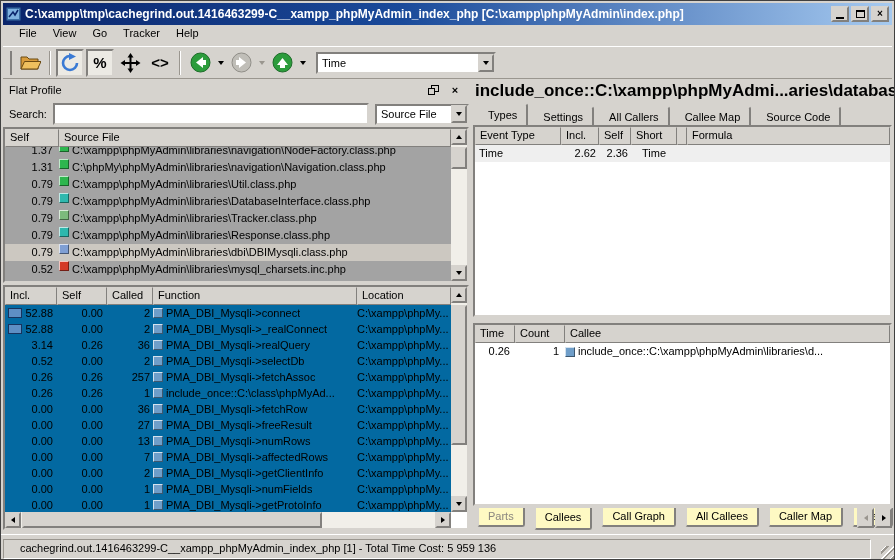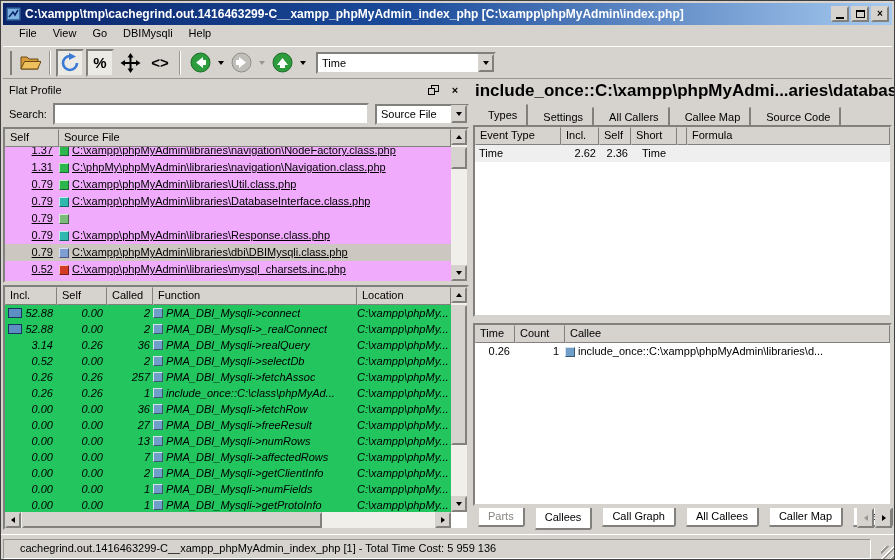--- a/index.html
+++ b/index.html
@@ -70,44 +70,44 @@
   .panel{position:absolute;background:#fff;border:2px inset #d6d3ce;overflow:hidden;}
   .hrow{display:flex;height:18px;background:#d6d3ce;}
   .hcell{border:1px outset #d6d3ce;background:#d6d3ce;padding:1px 4px 0 4px;
     white-space:nowrap;overflow:hidden;}
 
   
   .list-panel{left:0;top:48px;right:2px;height:156px;}
   .list-head{position:absolute;left:0;top:0;right:16px;}
   .lh-self{width:54px;}
   .lh-file{flex:1;}
-  .list-body{position:absolute;left:0;top:18px;right:16px;bottom:0;overflow:hidden;background:#f0abfc;text-decoration:underline;}
+  .list-body{position:absolute;left:0;top:18px;right:16px;bottom:0;overflow:hidden;background:#a3a3a3;}
   .srow{display:flex;height:17px;line-height:17px;white-space:nowrap;}
   .srow.selected{background:#ccc8c1;}
   .srow.clip-top{margin-top:-5px;}
   .s-self{width:54px;text-align:right;padding-right:6px;}
-  .s-file{flex:1;display:flex;align-items:center;overflow:hidden;}
+  .s-file{flex:1;display:flex;overflow:hidden;}
   .sq{display:inline-block;width:10px;height:10px;margin-right:3px;flex:none;
     border-top:1px solid rgba(255,255,255,.7);border-left:1px solid rgba(255,255,255,.7);
     border-right:1px solid rgba(0,0,0,.45);border-bottom:1px solid rgba(0,0,0,.45);}
   .sq.blue{background:#6f9ec9;}
   .tx{white-space:nowrap;overflow:hidden;}
 
   
   .sb-v{position:absolute;top:0;right:0;width:16px;bottom:0;background:#f1efe9;}
   .sb-h{position:absolute;left:0;bottom:0;height:16px;background:#f1efe9;}
   .sb-btn{position:absolute;width:16px;height:16px;background:#d6d3ce;border:2px outset #d6d3ce;
     display:flex;align-items:center;justify-content:center;}
   .sb-thumb{position:absolute;background:#d6d3ce;border:2px outset #d6d3ce;}
 
   
   .func-panel{left:0;top:206px;right:2px;height:245px;}
   .func-head{position:absolute;left:0;top:0;right:16px;}
   .fh-incl{width:52px;}.fh-self{width:50px;}.fh-called{width:46px;}.fh-func{width:204px;}.fh-loc{flex:1;}
-  .func-body{position:absolute;left:0;top:18px;right:16px;bottom:16px;overflow:hidden;background:#22c55e;font-style:italic;}
+  .func-body{position:absolute;left:0;top:18px;right:16px;bottom:16px;overflow:hidden;background:#0369a1;}
   .frow{display:flex;height:16px;line-height:16px;white-space:nowrap;}
   .fc{overflow:hidden;}
   .col-incl{width:52px;position:relative;text-align:right;padding-right:4px;}
   .incl-bar{position:absolute;left:3px;top:3px;width:14px;height:10px;background:#5e8fc4;
     border:1px solid #17335e;}
   .col-self{width:50px;text-align:right;padding-right:4px;}
   .col-called{width:46px;text-align:right;padding-right:3px;}
   .col-func{width:204px;display:flex;align-items:center;}
   .col-loc{flex:1;}
 
@@ -132,21 +132,21 @@
 
   .callee-panel{left:0;top:244px;right:2px;height:183px;}
   .ch-time{width:40px;}.ch-count{width:50px;}.ch-callee{flex:1;}
   .crow{display:flex;height:17px;line-height:17px;align-items:center;}
   .c-time{width:40px;text-align:right;padding-right:5px;}
   .c-count{width:50px;text-align:right;padding-right:6px;}
   .c-callee{flex:1;display:flex;align-items:center;overflow:hidden;}
 
   .rp-btabs{position:absolute;left:4px;top:429px;right:0;height:24px;display:flex;align-items:flex-start;}
   .btab{border:2px outset #d6d3ce;border-top:none;border-radius:0 0 3px 3px;
-    padding:0 9px;margin-right:9px;height:19px;line-height:17px;background:#ffffff;white-space:nowrap;}
+    padding:0 9px;margin-right:9px;height:19px;line-height:17px;background:#fef9c3;white-space:nowrap;}
   .btab.active{height:22px;line-height:19px;}
   .btab.disabled{color:#8a867f;}
   .btab.cut{max-width:46px;overflow:hidden;margin-right:1px;padding-right:0;}
   .btab-arrows{position:absolute;right:2px;top:0;display:flex;}
   .btab-arrow{width:17px;height:20px;background:#d6d3ce;border:2px outset #d6d3ce;
     display:flex;align-items:center;justify-content:center;margin-left:1px;}
 
   
   .statusbar{position:absolute;left:0;top:533px;width:895px;height:27px;border-top:1px solid #fff;}
   .status-field{position:absolute;left:2px;top:4px;width:868px;height:20px;
@@ -179,21 +179,21 @@
   </div>
 
   <div class="menubar">
 
       <span class="menu-item">File</span>
 
       <span class="menu-item">View</span>
 
       <span class="menu-item">Go</span>
 
-      <span class="menu-item">DBIMysqli</span>
+      <span class="menu-item">Tracker</span>
 
       <span class="menu-item">Help</span>
 
   </div>
 
   <div class="toolbar">
     <span class="tb-handle"></span>
     <span class="tb-btn">
       <svg width="22" height="19" viewBox="0 0 22 19">
         <path d="M2 16 L2 4 L8 4 L10 6 L19 6 L19 16 Z" fill="#d89c3c" stroke="#6b4a12"></path>
@@ -324,20 +324,21 @@
               <span class="s-file">
                 <i class="sq" style="background-color: rgb(47, 184, 174);"></i>
                 <span class="tx">C:\xampp\phpMyAdmin\libraries\DatabaseInterface.class.php</span>
               </span>
             </div>
 
             <div class="srow">
               <span class="s-self">0.79</span>
               <span class="s-file">
                 <i class="sq" style="background-color: rgb(124, 186, 124);"></i>
+                <span class="tx">C:\xampp\phpMyAdmin\libraries\Tracker.class.php</span>
               </span>
             </div>
 
             <div class="srow">
               <span class="s-self">0.79</span>
               <span class="s-file">
                 <i class="sq" style="background-color: rgb(47, 184, 174);"></i>
                 <span class="tx">C:\xampp\phpMyAdmin\libraries\Response.class.php</span>
               </span>
             </div>

